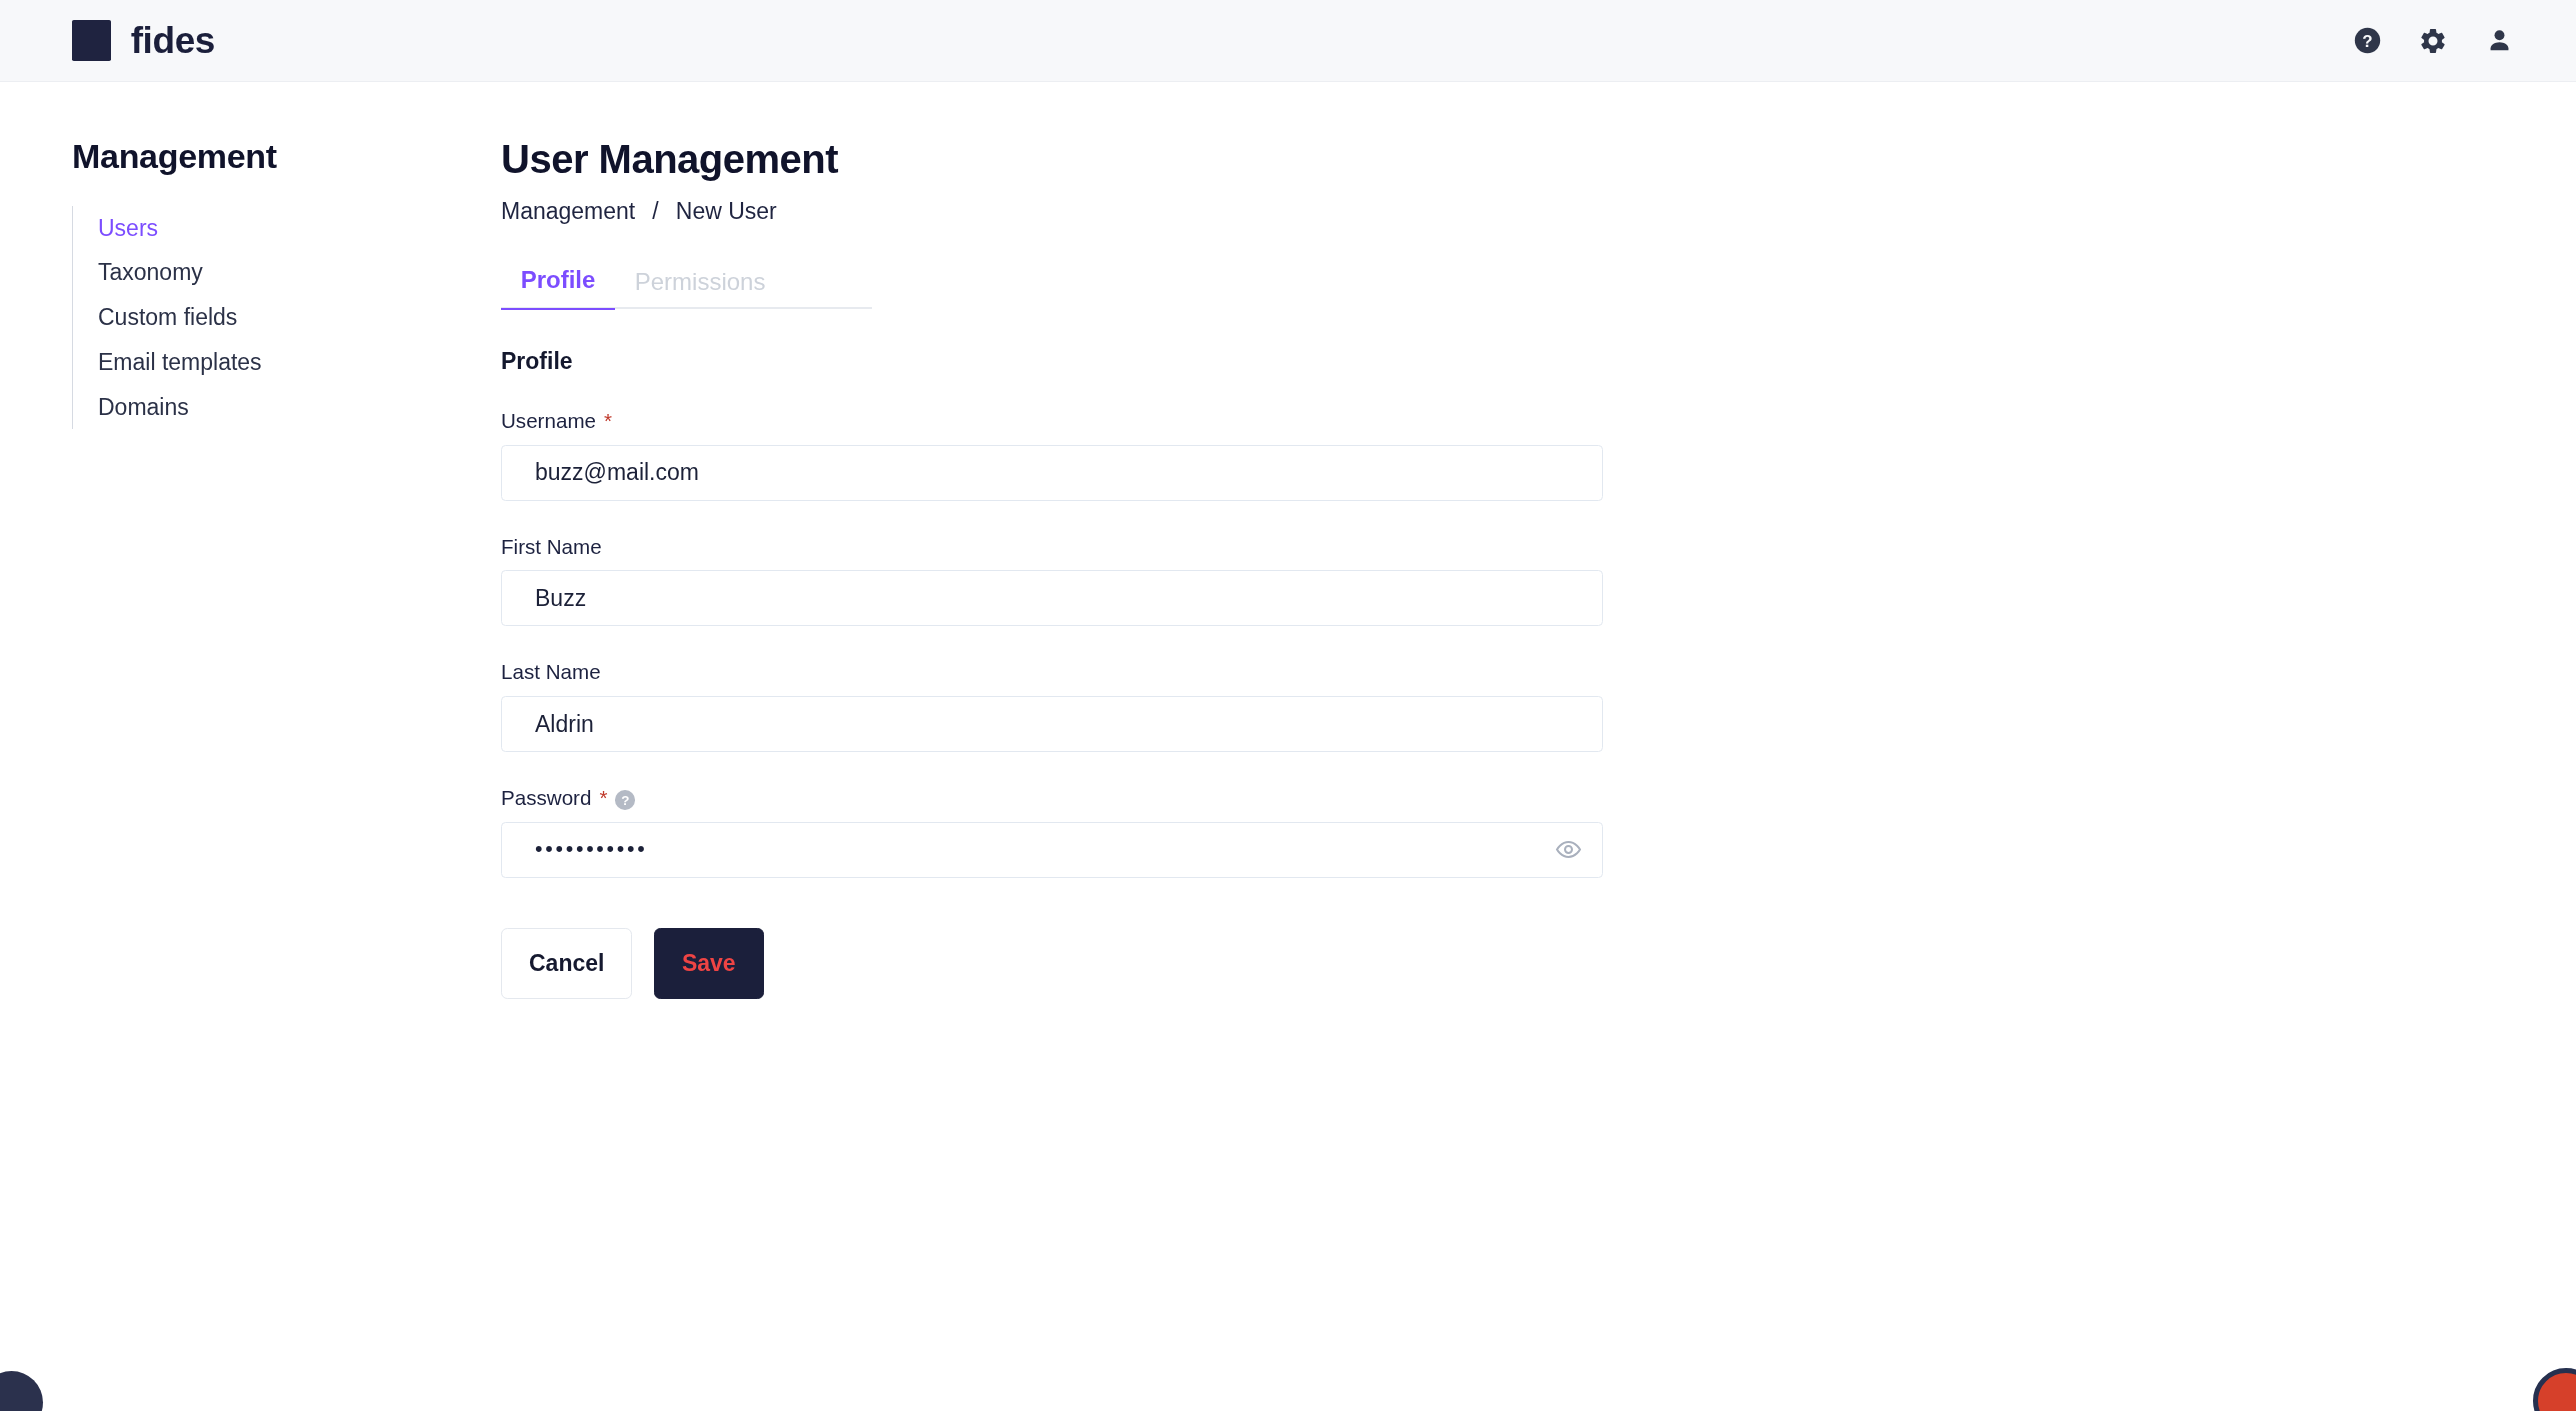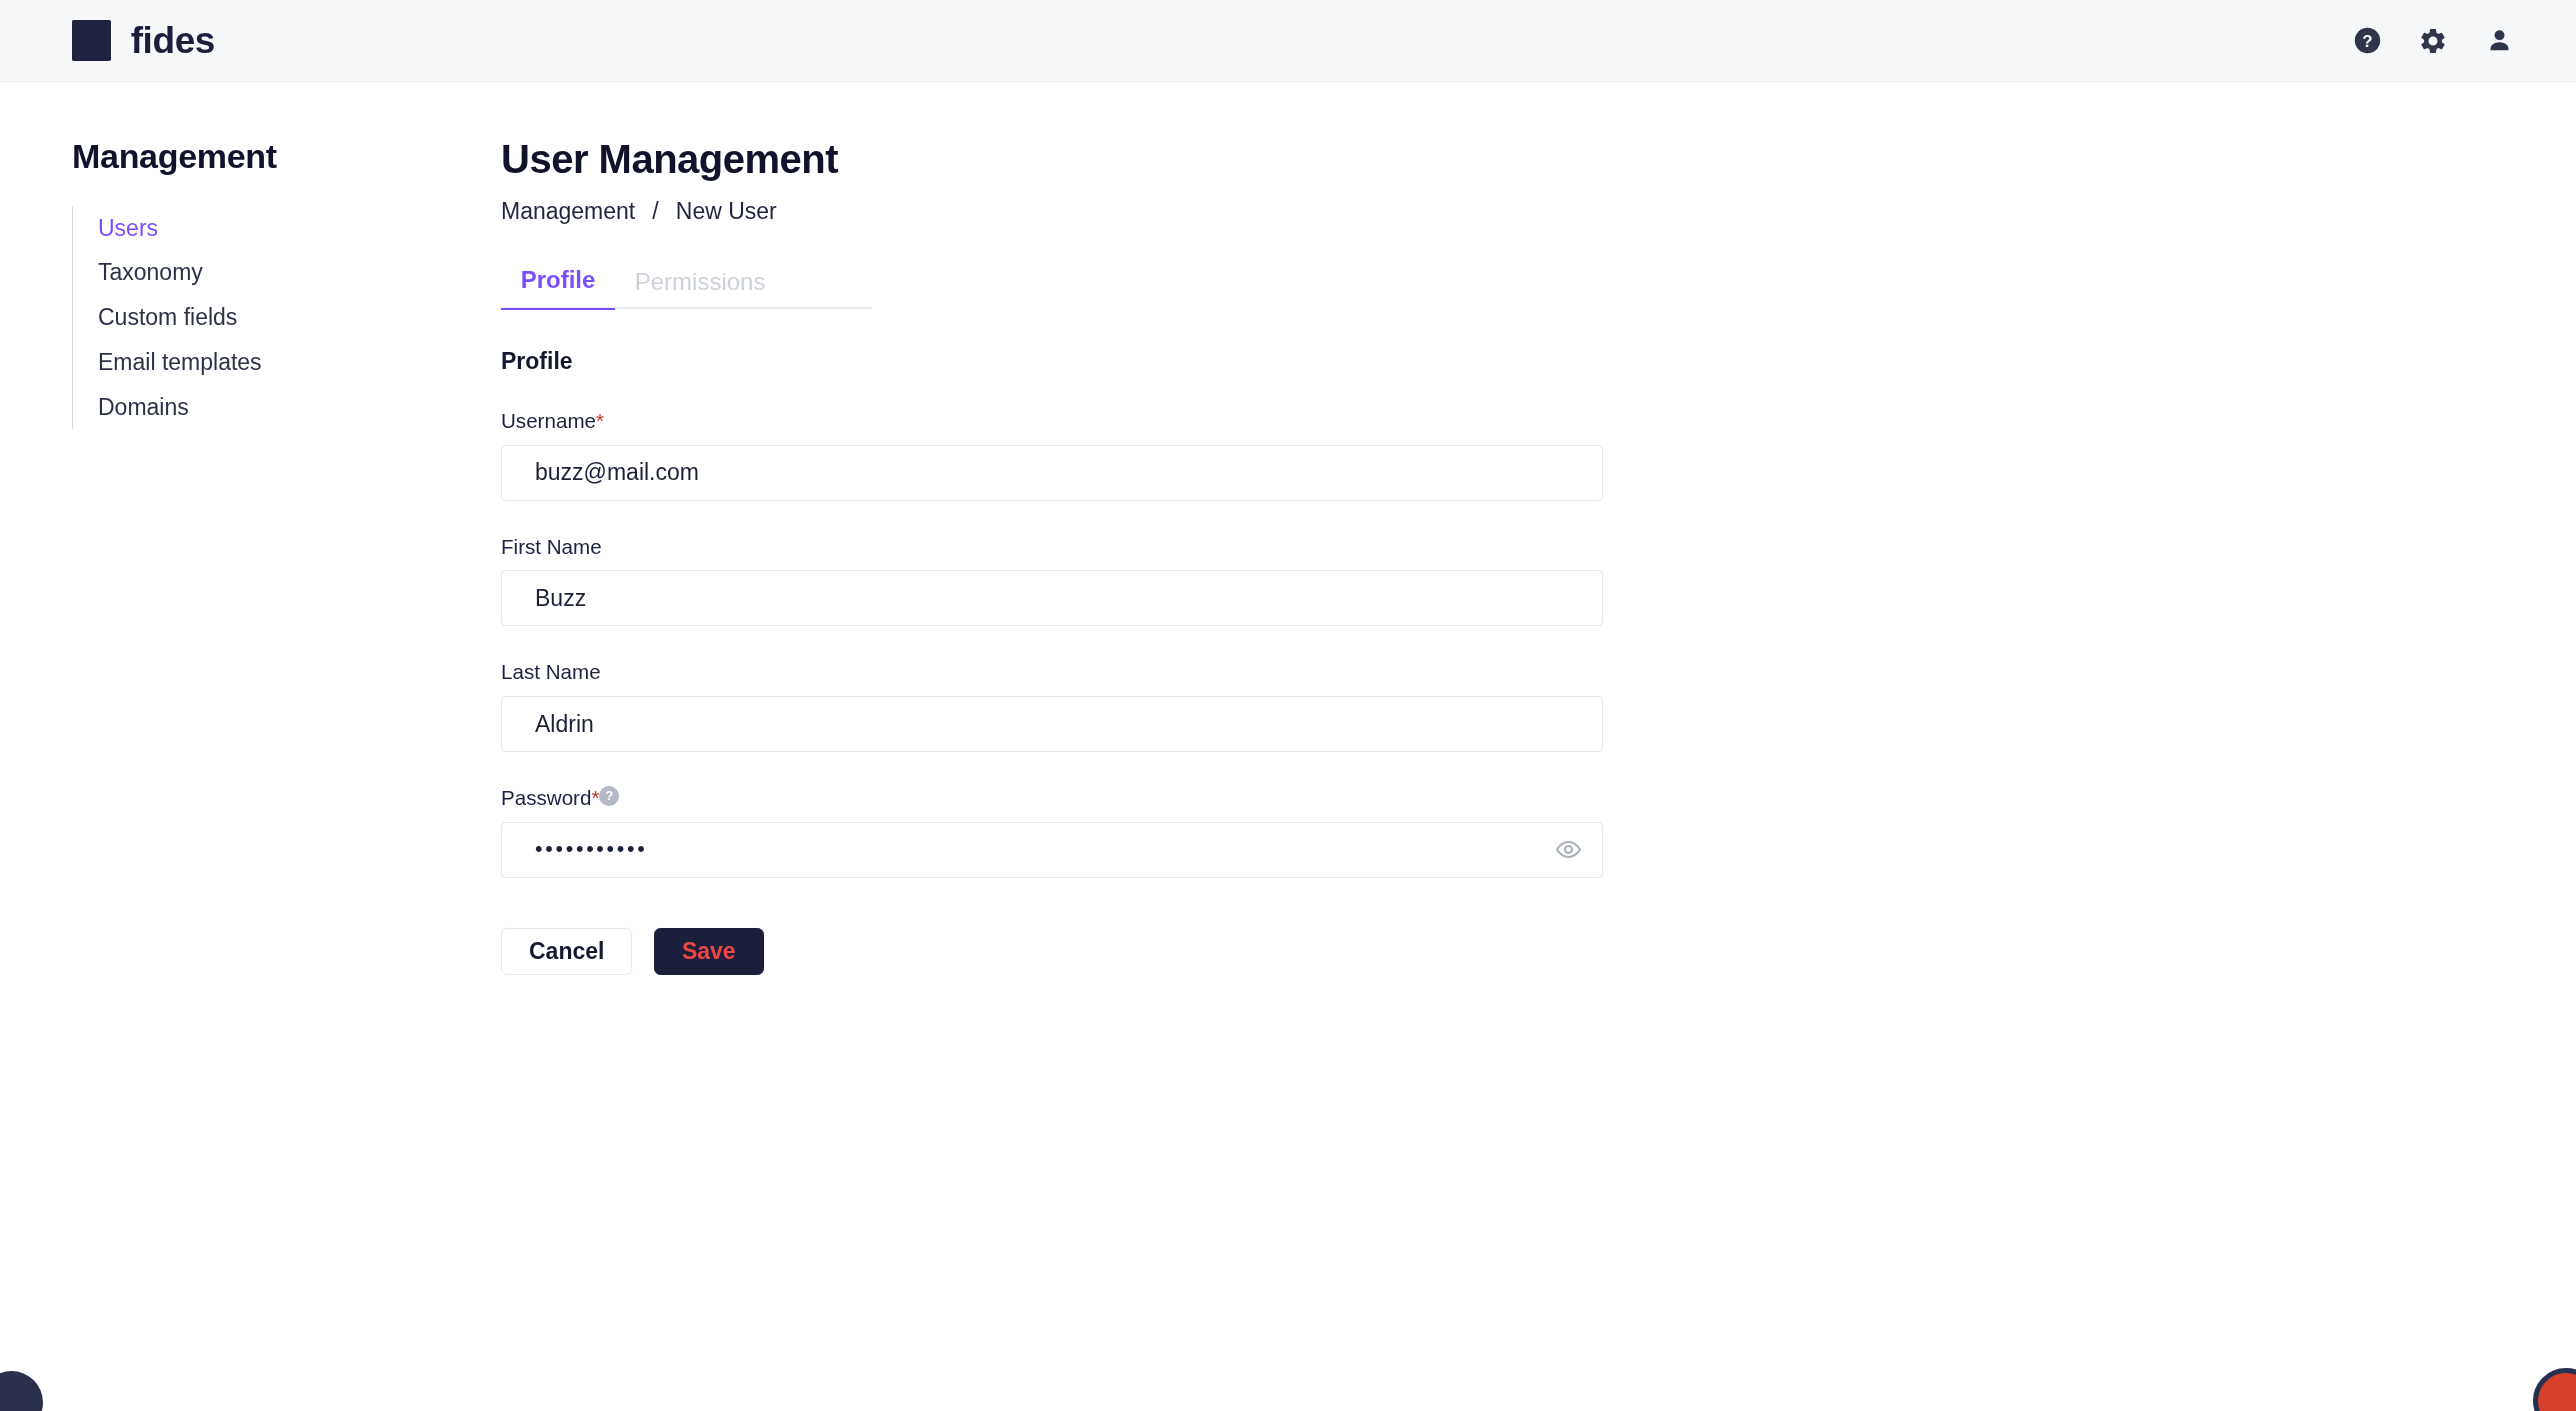--- a/index.html
+++ b/index.html
@@ -104,21 +104,21 @@
   }
   .tab.active { color: #7c4dff; font-weight: bold; border-bottom: 2.7px solid #7c4dff; }
   .tab.disabled { color: #cdd2da; cursor: default; }
 
   .section-heading {
     font-size: 23px; font-weight: bold; color:#14182e; margin-bottom: 34px;
   }
   .field { margin-bottom: 34px; }
   .field-label {
     font-size: 20.6px; color: #1d2240; margin-bottom: 11.6px;
-    display: flex; align-items: flex-start; 
+    display: flex; align-items: flex-end; gap: 8px;
   }
   .req { color: #c0392b; font-size: 20.6px; }
   .help-dot {
     width: 19.7px; height: 19.7px; border-radius: 50%;
     background: #b4bac5; color: #fff;
     font-size: 13.4px; font-weight: bold;
     display: inline-flex; align-items: center; justify-content: center;
     cursor: pointer; line-height:1;
   }
   .input-wrap { position: relative; width: 1102px; }
@@ -138,21 +138,21 @@
     width: 34px; height: 34px;
     display:flex; align-items:center; justify-content:center;
     background: none; border: none; cursor: pointer; padding:0;
   }
 
   .actions { display: flex; gap: 21.5px; margin-top: 50px; }
   .btn {
     font-family: "Liberation Sans", sans-serif;
     font-size: 23px; font-weight: bold;
     border-radius: 6.3px; cursor: pointer;
-    height: 47px; padding: 0 27px;
+    height: 71px; padding: 0 27px;
     display:flex; align-items:center; justify-content:center;
   }
   .btn-cancel { background:#fff; color:#15192f; border:0.9px solid #e4e8ee; }
   .btn-save { background:#1b1f3b; color:#ef4444; border:0.9px solid #1b1f3b; }
 
   
   .corner-left {
     position: absolute; left: -19.7px; bottom: -23px;
     width: 63px; height: 63px; border-radius: 50%;
     background: #2b314d;

